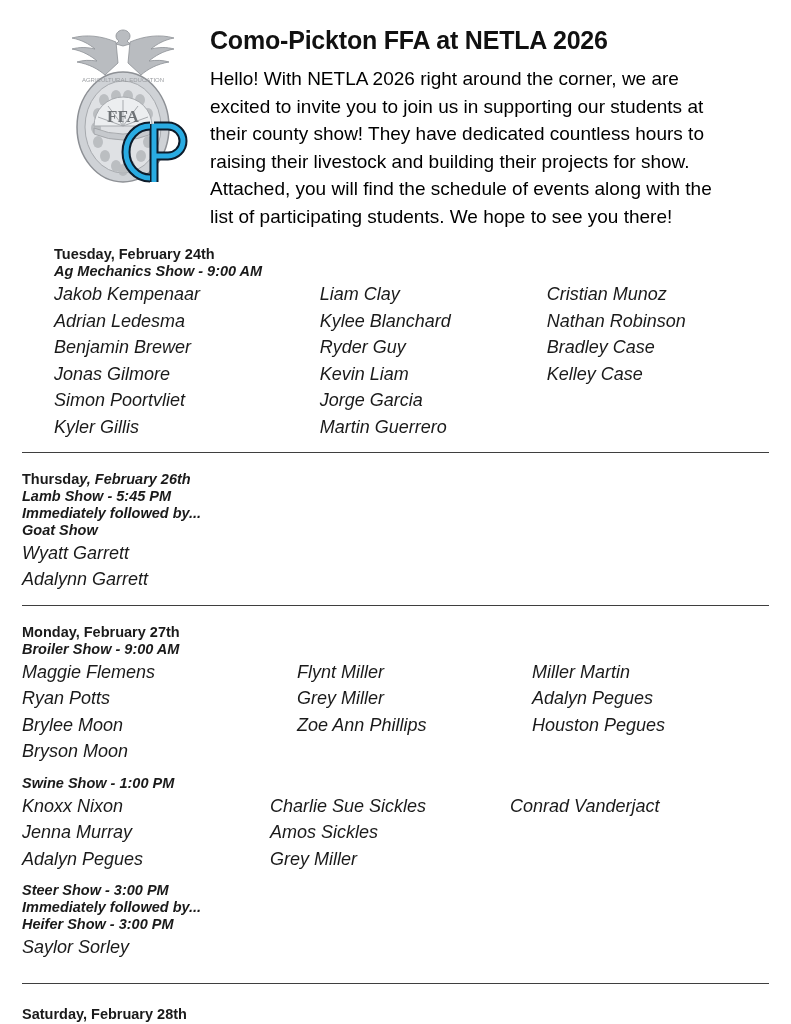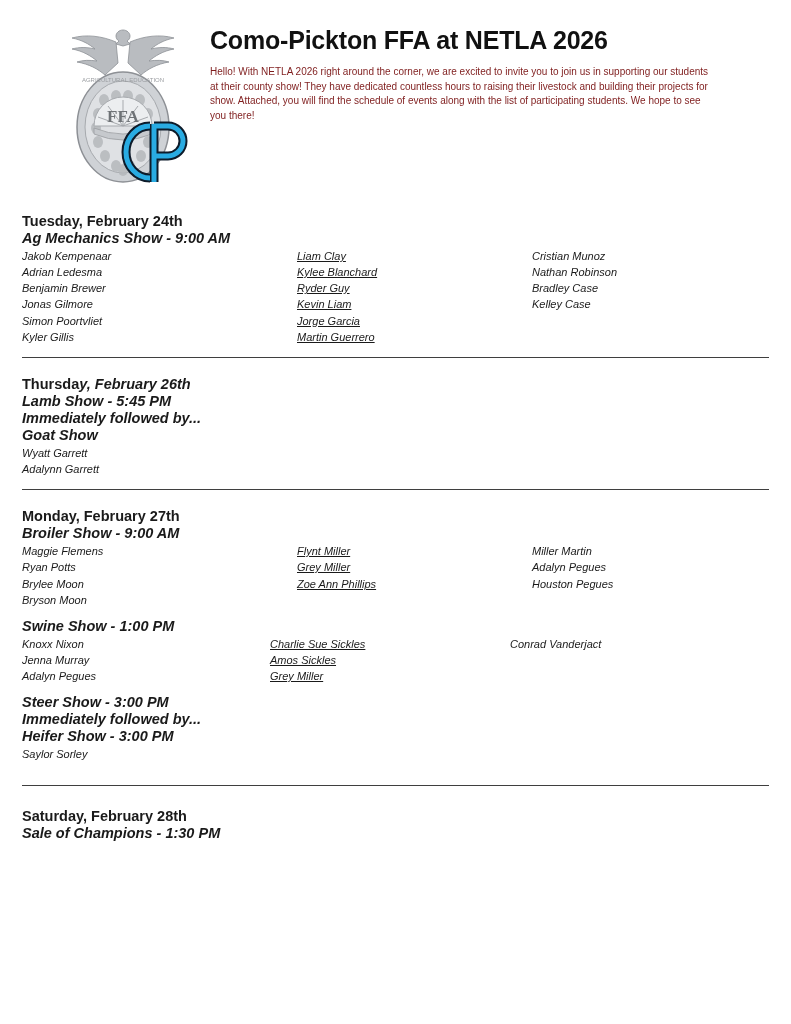--- a/index.html
+++ b/index.html
@@ -45,24 +45,24 @@
     padding-right: 50px;
   }
   .doc-title {
     font-size: 25px;
     font-weight: bold;
     letter-spacing: -0.2px;
     margin: 0 0 10px 0;
     color: #111;
   }
   .intro {
-    font-size: 10px;
+    font-size: 19px;
     line-height: 1.45;
     margin: 0;
-    color: #7f1d1d;
+    color: #000000;
   }
 
   
   .section {
     padding-top: 6px;
     padding-bottom: 8px;
   }
   .rule {
     border: none;
     border-top: 1.6px solid #3f3f3f;
@@ -79,25 +79,25 @@
     font-weight: bold;
     font-style: italic;
     margin: 0 0 1px 0;
   }
   .namecols {
     display: flex;
     margin-top: 2px;
   }
   .col {
     font-style: italic;
-    font-size: 11px;
+    font-size: 18px;
     line-height: 1.47;
   }
   .col-1 { width: 275px; }
-  .col-2 { width: 235px; text-decoration: underline; }
+  .col-2 { width: 235px; }
   .col-3 { width: 230px; }
   .name { white-space: nowrap; }
   .gap-sm { height: 10px; }
 
   
   .swine .col-1 { width: 248px; }
   .swine .col-2 { width: 240px; }
 </style>
 </head>
 <body>
@@ -165,21 +165,21 @@
         </svg>
       </div>
     </div>
 
     <div class="header-text">
       <h1 class="doc-title">Como-Pickton FFA at NETLA 2026</h1>
       <p class="intro">Hello! With NETLA 2026 right around the corner, we are excited to invite you to join us in supporting our students at their county show! They have dedicated countless hours to raising their livestock and building their projects for show. Attached, you will find the schedule of events along with the list of participating students. We hope to see you there!</p>
     </div>
   </div>
 
-  <div class="section" style="margin-top:6px;">
+  <div class="section" style="margin-top:6px;margin-left:32px;">
     <div class="day">Tuesday, February 24th</div>
     <div class="showline">Ag Mechanics Show - 9:00 AM</div>
     <div class="namecols">
       <div class="col col-1">
         <div class="name">Jakob Kempenaar</div>
         <div class="name">Adrian Ledesma</div>
         <div class="name">Benjamin Brewer</div>
         <div class="name">Jonas Gilmore</div>
         <div class="name">Simon Poortvliet</div>
         <div class="name">Kyler Gillis</div>

